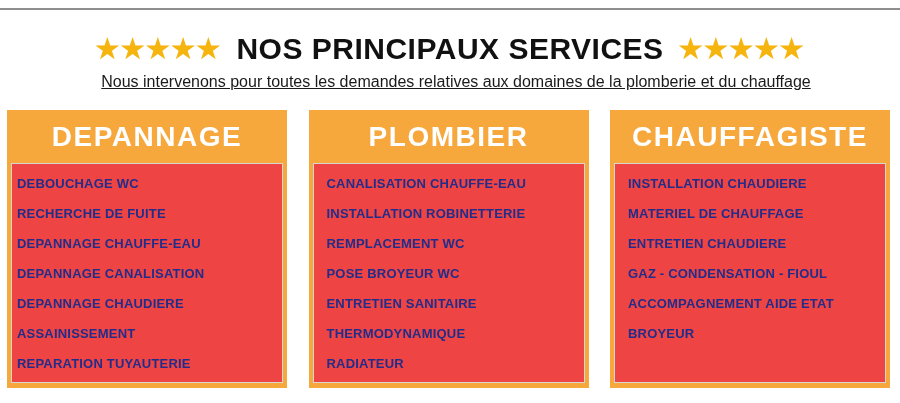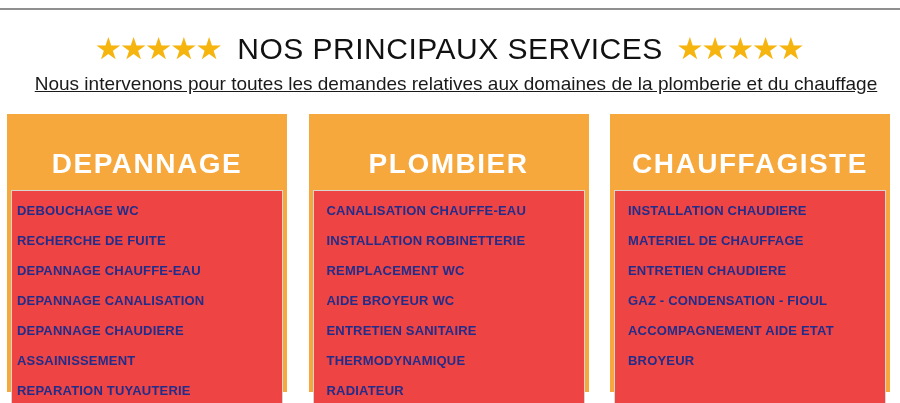--- a/index.html
+++ b/index.html
@@ -13,27 +13,27 @@
   *{box-sizing:border-box;}
   html,body{margin:0;padding:0;background:#ffffff;}
   body{font-family:"Liberation Sans", sans-serif;}
   .page{width:900px;height:403px;position:relative;background:#ffffff;overflow:hidden;}
 
   .top-rule{height:2px;background:var(--divider);margin:8px 0 0 0;}
 
   .header{text-align:center;}
   .title-row{display:flex;justify-content:center;align-items:center;gap:15px;margin-top:24px;line-height:1;}
   .stars{color:var(--gold);font-size:27px;letter-spacing:1px;line-height:1;white-space:nowrap;}
-  .title-text{font-size:30px;font-weight:normal;color:var(--ink);letter-spacing:0.5px;white-space:nowrap;}
-  .subtitle{margin:9px 0 0 12px;font-size:19px;color:#1a1a1a;text-decoration:underline;}
+  .title-text{font-size:30px;font-weight:bold;color:var(--ink);letter-spacing:0.5px;white-space:nowrap;}
+  .subtitle{margin:9px 0 0 12px;font-size:16px;color:#1a1a1a;text-decoration:underline;}
 
   .columns{display:flex;justify-content:space-between;padding:0 10px 0 7px;margin-top:19px;}
   .col{width:280px;height:278px;background:var(--orange);padding:0 4px 5px 4px;}
   .col-header{height:53px;display:flex;align-items:center;justify-content:center;
-              color:#ffffff;font-size:28px;font-weight:bold;letter-spacing:1.5px;white-space:nowrap;margin-top:23px;}
+              color:#ffffff;font-size:28px;font-weight:bold;letter-spacing:1.5px;white-space:nowrap;}
   .col-body{background:#ef4444;border:1px solid var(--card-border);height:calc(100% - 53px);padding-top:5px;overflow:hidden;}
   .item{height:30px;line-height:30px;font-size:13px;font-weight:bold;color:var(--blue);
         letter-spacing:0.2px;white-space:nowrap;cursor:pointer;}
   .col:nth-child(1) .item{padding-left:5px;}
   .col:nth-child(2) .item{padding-left:13px;}
   .col:nth-child(3) .item{padding-left:13px;}
 </style>
 </head>
 <body>
 
@@ -62,21 +62,21 @@
           <div class="item">REPARATION TUYAUTERIE</div>
         </div>
   </div>
 
   <div class="col">
     <div class="col-header">PLOMBIER</div>
     <div class="col-body">
           <div class="item">CANALISATION CHAUFFE-EAU</div>
           <div class="item">INSTALLATION ROBINETTERIE</div>
           <div class="item">REMPLACEMENT WC</div>
-          <div class="item">AIDE BROYEUR WC</div>
+          <div class="item">POSE BROYEUR WC</div>
           <div class="item">ENTRETIEN SANITAIRE</div>
           <div class="item">THERMODYNAMIQUE</div>
           <div class="item">RADIATEUR</div>
         </div>
   </div>
 
   <div class="col">
     <div class="col-header">CHAUFFAGISTE</div>
     <div class="col-body">
           <div class="item">INSTALLATION CHAUDIERE</div>

